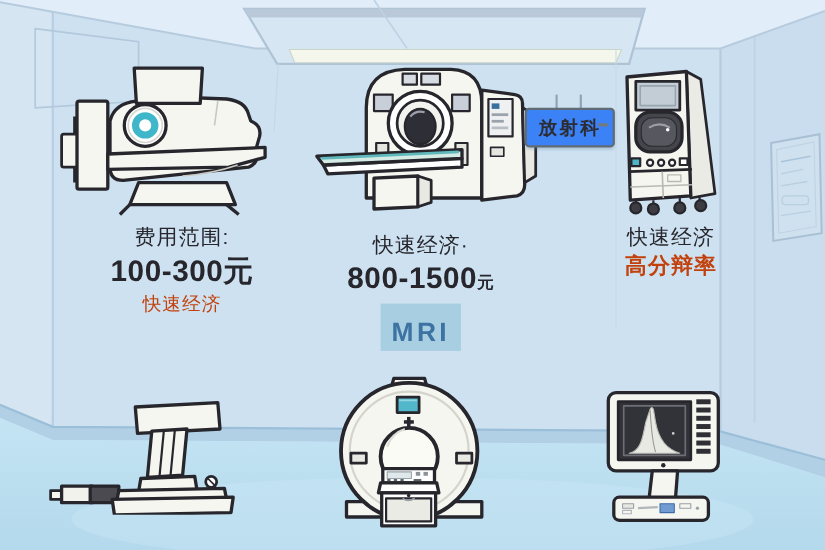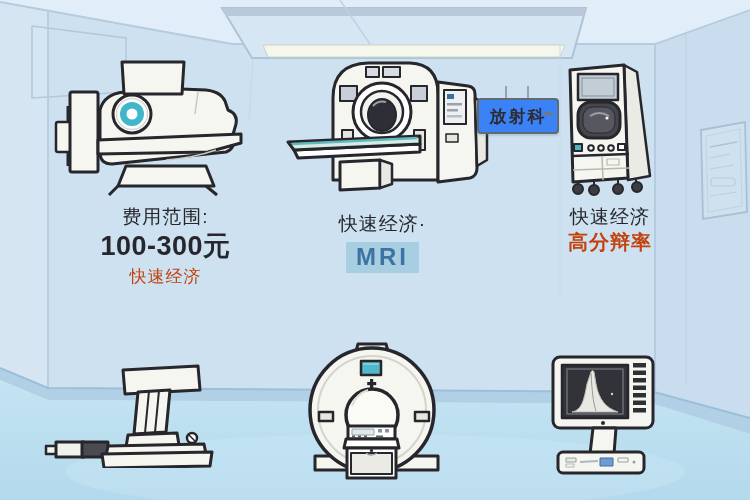--- a/index.html
+++ b/index.html
@@ -6,21 +6,21 @@
   .stage{position:relative;width:750px;height:500px;overflow:hidden;
          font-family:"Liberation Sans",sans-serif;background:#cde1f0;}
   .abs{position:absolute;}
   svg{display:block;}
   .label-block{position:absolute;text-align:center;color:#26262c;line-height:1.15;}
   .lb-title{font-size:19px;font-weight:400;letter-spacing:1px;}
   .lb-price{font-size:27px;font-weight:800;margin-top:3px;letter-spacing:.5px;}
   .lb-price .unit{font-size:15px;font-weight:800;}
   .lb-note{font-size:17px;font-weight:500;margin-top:5px;color:#c2410c;letter-spacing:1px;}
   .lb-note-strong{font-size:20px;font-weight:800;margin-top:3px;color:#c2410c;letter-spacing:1px;}
-  .mri-tag{display:inline-block;margin-top:7px;padding:1px 10px 3px;background:#a8cee2;
+  .mri-tag{display:inline-block;margin-top:7px;padding:13px 10px 3px;background:#a8cee2;
            color:#3c73a2;font-size:24px;font-weight:800;letter-spacing:3px;}
   .sign{position:absolute;left:477px;top:98px;width:78px;height:32px;background:#3b82f6;
         border:2.5px solid #616b75;border-radius:4px;display:flex;align-items:center;
         justify-content:center;font-size:17px;font-weight:700;letter-spacing:2px;color:#2c2c32;
         box-shadow:0 2px 2px rgba(100,130,160,.25);}
   .sign-dash{position:absolute;right:4px;top:12px;width:9px;height:2.5px;background:#707a84;}
   .hanger{position:absolute;width:2px;height:13px;background:#90a4b6;top:86px;}
 </style>
 </head>
 <body>
@@ -241,20 +241,21 @@
   </div>
 
   <div class="label-block" style="left:78px;top:206px;width:175px">
     <div class="lb-title">费用范围:</div>
     <div class="lb-price">100-300元</div>
     <div class="lb-note">快速经济</div>
   </div>
 
   <div class="label-block" style="left:295px;top:213px;width:175px">
     <div class="lb-title">快速经济·</div>
+    <div class="lb-price"><span>800-1500</span><span class="unit">元</span></div>
     <div class="mri-tag">MRI</div>
   </div>
 
   <div class="label-block" style="left:532px;top:206px;width:156px">
     <div class="lb-title">快速经济</div>
     <div class="lb-note-strong">高分辩率</div>
   </div>
 
 </div>
 

